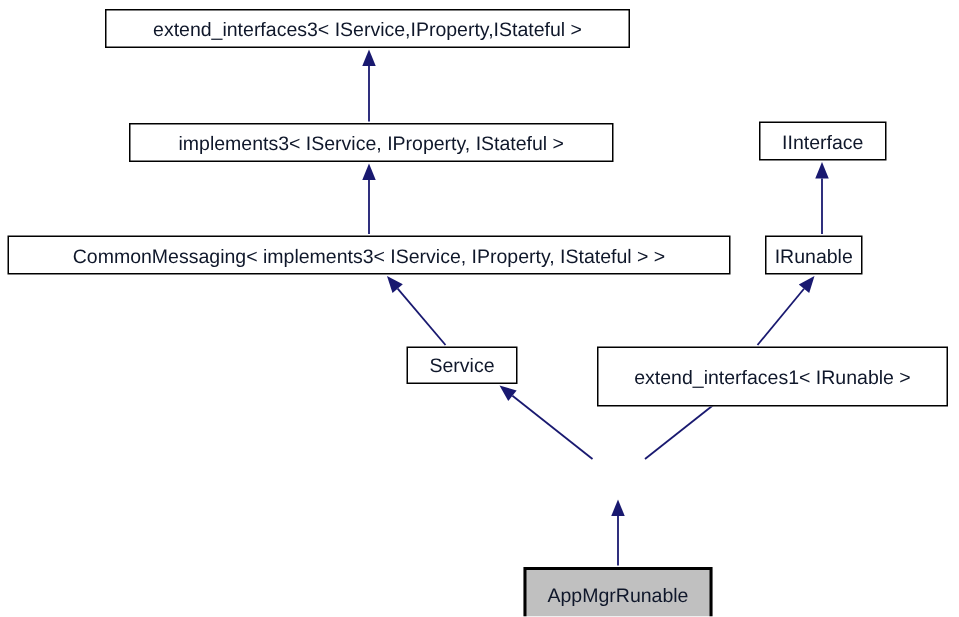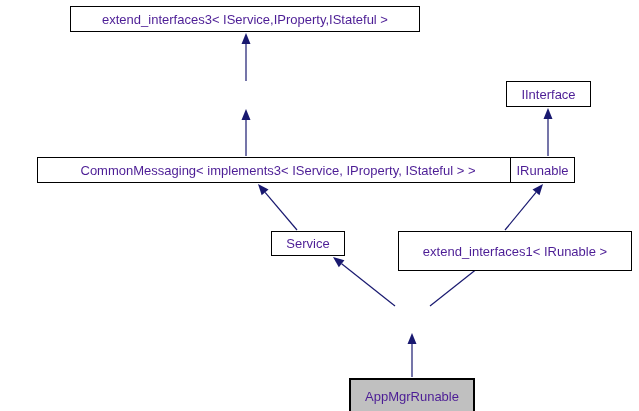--- a/index.html
+++ b/index.html
@@ -26,21 +26,21 @@
   .node {
     position: absolute;
     box-sizing: border-box;
     background: #ffffff;
     border: 1px solid #000000;
     display: flex;
     align-items: center;
     justify-content: center;
     font-size: 13px;
     line-height: 1;
-    color: #4c1d95;
+    color: #0f172a;
     white-space: nowrap;
     z-index: 2;
     cursor: pointer;
   }
   .node.highlight {
     border-width: 2px;
     cursor: default;
   }
 </style>
 </head>
@@ -76,19 +76,20 @@
         <line x1="430" y1="306" x2="483.36985379389023" y2="263.8205994209577" stroke="#191970" stroke-width="1.2"></line>
         <polygon points="492,257 486.16009901155473,267.3511137780026 480.5796085762257,260.2900850639128" fill="#191970"></polygon>
       </g>
       <g>
         <line x1="412" y1="377" x2="412" y2="344" stroke="#191970" stroke-width="1.2"></line>
         <polygon points="412,333 416.5,344 407.5,344" fill="#191970"></polygon>
       </g>
     </svg>
 
 <div class="node" style="left: 70px; top: 6px; width: 350px; height: 26px; background: rgb(255, 255, 255); border-color: rgb(0, 0, 0);">extend_interfaces3&lt; IService,IProperty,IStateful &gt;</div>
+    <div class="node" style="left: 86px; top: 82px; width: 323px; height: 26px; background: rgb(255, 255, 255); border-color: rgb(0, 0, 0);">implements3&lt; IService, IProperty, IStateful &gt;</div>
     <div class="node" style="left: 506px; top: 81px; width: 85px; height: 26px; background: rgb(255, 255, 255); border-color: rgb(0, 0, 0);">IInterface</div>
-    <div class="node" style="left: 5px; top: 157px; width: 482px; height: 26px; background: rgb(255, 255, 255); border-color: rgb(0, 0, 0); margin-left: 32px;">CommonMessaging&lt; implements3&lt; IService, IProperty, IStateful &gt; &gt;</div>
+    <div class="node" style="left: 5px; top: 157px; width: 482px; height: 26px; background: rgb(255, 255, 255); border-color: rgb(0, 0, 0);">CommonMessaging&lt; implements3&lt; IService, IProperty, IStateful &gt; &gt;</div>
     <div class="node" style="left: 271px; top: 231px; width: 74px; height: 25px; background: rgb(255, 255, 255); border-color: rgb(0, 0, 0);">Service</div>
     <div class="node" style="left: 510px; top: 157px; width: 65px; height: 26px; background: rgb(255, 255, 255); border-color: rgb(0, 0, 0);">IRunable</div>
     <div class="node" style="left: 398px; top: 231px; width: 234px; height: 40px; background: rgb(255, 255, 255); border-color: rgb(0, 0, 0);">extend_interfaces1&lt; IRunable &gt;</div>
     <div class="node highlight" style="left: 349px; top: 378px; width: 126px; height: 36px; background: rgb(192, 192, 192); border-color: rgb(0, 0, 0);">AppMgrRunable</div>
   </div>
 
 </body></html>

